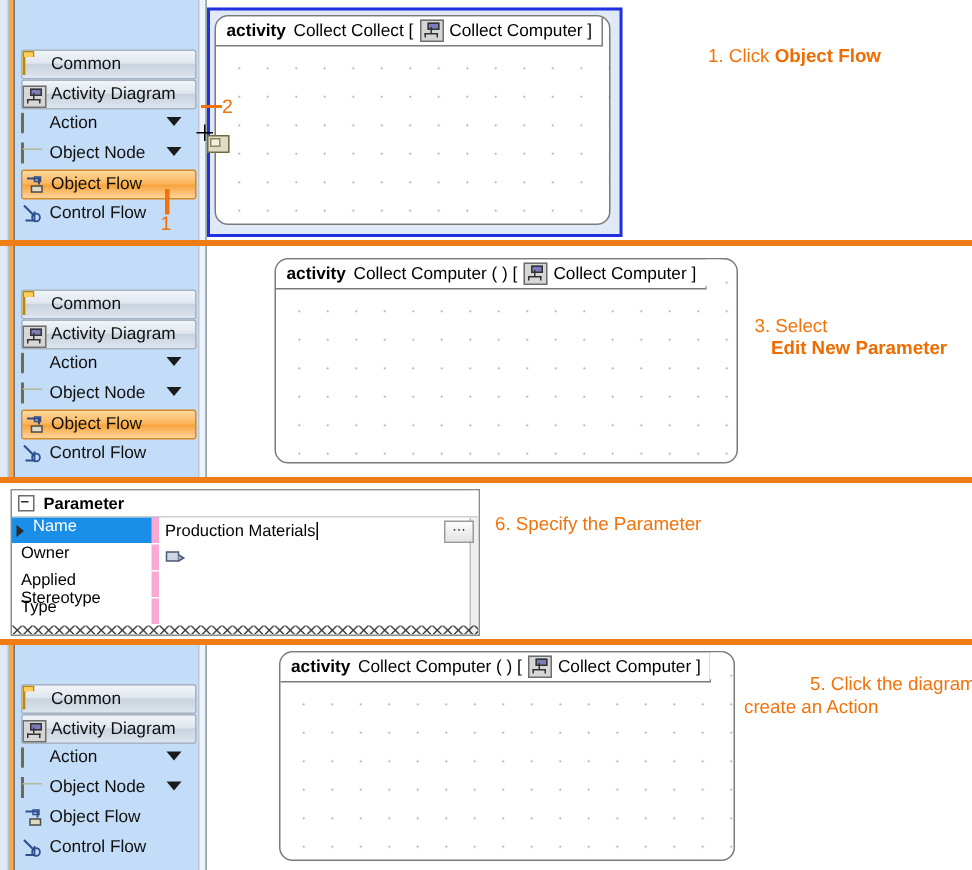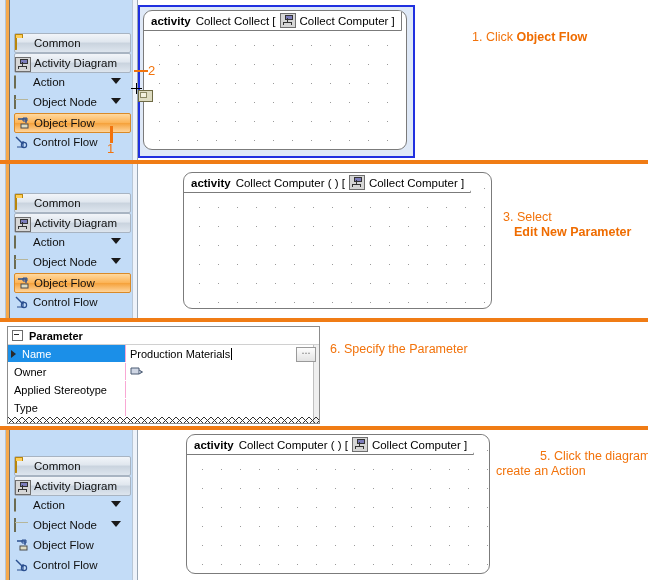--- a/index.html
+++ b/index.html
@@ -71,21 +71,21 @@
   
   .instr{position:absolute;color:#f2730c;font-size:12.5px;line-height:15px;white-space:nowrap;}
   .instr b{font-weight:bold;color:#ef6c00;}
 
   
   .tick{position:absolute;background:#f2730c;}
 
   
   .ptable{position:absolute;background:#fff;border:1px solid #8c8c8c;font-size:11px;overflow:hidden;}
   .ptable .prow{position:absolute;left:0;right:0;height:17px;display:flex;}
-  .ptable .pname{width:118px;border-right:1px solid #f9a8d4;padding-left:6px;display:flex;align-items:center;box-sizing:border-box;}
+  .ptable .pname{width:98px;border-right:5px solid #f9a8d4;padding-left:6px;display:flex;box-sizing:border-box;}
   .ptable .pval{flex:1;padding-left:4px;display:flex;align-items:center;}
   .phdr{font-weight:bold;background:#fff;border-bottom:1px solid #d0d0d0;}
   .psel .pname{background:#1b8fe8;color:#fff;}
   .expander{width:9px;height:9px;border:1px solid #6b6b6b;background:#fff;position:relative;margin-right:6px;margin-left:4px;}
   .expander:after{content:"";position:absolute;left:1px;top:3px;width:5px;height:1px;background:#2a2a2a;}
   .rowarrow{position:absolute;left:3px;top:5px;width:0;height:0;border-top:4px solid transparent;border-bottom:4px solid transparent;border-left:5px solid #2a2a2a;}
   .dots-btn{position:absolute;right:3px;top:2px;width:18px;height:13px;border:1px solid #9a9a9a;background:linear-gradient(to bottom,#fdfdfd,#e3e3e3);
     font-size:9px;line-height:11px;text-align:center;color:#333;}
   .caret-text{display:inline-block;width:1px;height:12px;background:#000;margin-left:1px;vertical-align:-2px;}
   .zigzag{position:absolute;left:0;right:0;bottom:0;height:7px;

